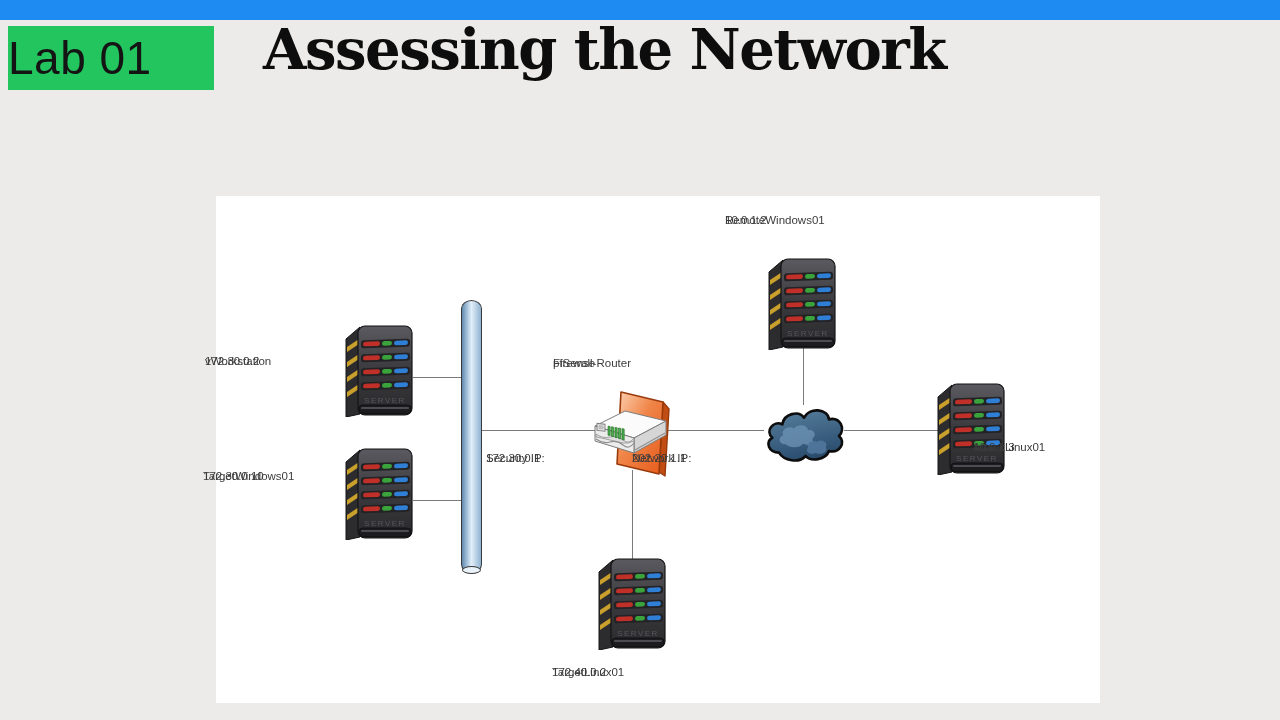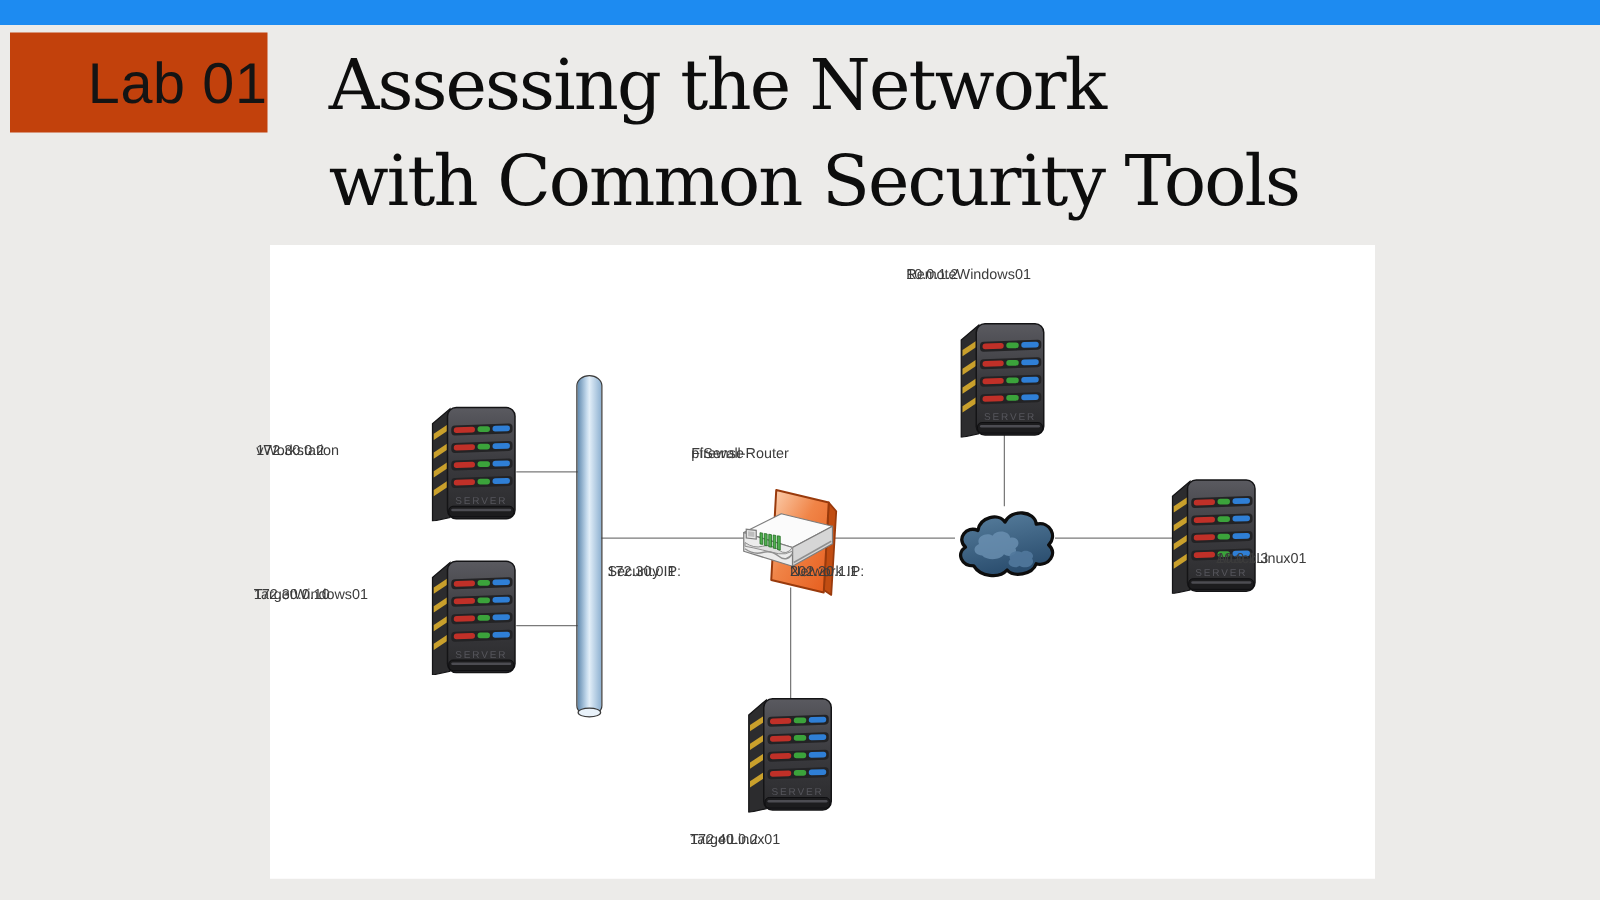--- a/index.html
+++ b/index.html
@@ -2,27 +2,27 @@
 <html><head>
 <meta charset="utf-8">
 <style>
   html,body{margin:0;padding:0}
   body{
     width:1280px;height:720px;position:relative;overflow:hidden;
     background:#ecebe9;font-family:"Liberation Sans",sans-serif;
   }
   .topbar{position:absolute;left:0;top:0;width:1280px;height:20px;background:#1d8bf1}
   .lab-badge{
-    position:absolute;left:8px;top:26px;width:206px;height:80px;background:#c2410c;
-    display:flex;align-items:center;justify-content:flex-end;
+    position:absolute;left:8px;top:26px;width:206px;height:64px;background:#22c55e;
+    display:flex;align-items:center;justify-content:flex-start;
     font-size:46px;color:#141414;letter-spacing:.5px;
   }
   .title{
-    position:absolute;left:263px;top:30px;
-    font-family:"DejaVu Serif","Liberation Serif",serif;font-weight:normal;
+    position:absolute;left:263px;top:11px;
+    font-family:"DejaVu Serif","Liberation Serif",serif;font-weight:bold;
     font-size:56px;line-height:77px;color:#0d0d0d;letter-spacing:-1.5px;white-space:nowrap;
   }
   .panel{position:absolute;left:216px;top:196px;width:884px;height:507px;background:#ffffff}
   .panel *{position:absolute}
   .line{background:#7a7a7a}
   .hline{height:1.4px}
   .vline{width:1.4px}
   .nlabel{
     width:160px;text-align:center;font-size:11.5px;line-height:16px;color:#3c3c3c;
   }
@@ -98,21 +98,20 @@
     </symbol>
   </defs>
 </svg>
 
 <div class="topbar"></div>
 <div class="lab-badge">
   <span>Lab 01</span>
 </div>
 <div class="title">
   <div>Assessing the Network</div>
-  <div>with Common Security Tools</div>
 </div>
 
 <div class="panel">
 
   <div class="line hline" style="left:197px;top:181px;width:50px"></div>
   <div class="line hline" style="left:197px;top:304px;width:50px"></div>
   <div class="line hline" style="left:265px;top:234px;width:118px"></div>
   <div class="line hline" style="left:450px;top:234px;width:98px"></div>
   <div class="line hline" style="left:628px;top:234px;width:94px"></div>
   <div class="line vline" style="left:587px;top:151px;height:58px"></div>

